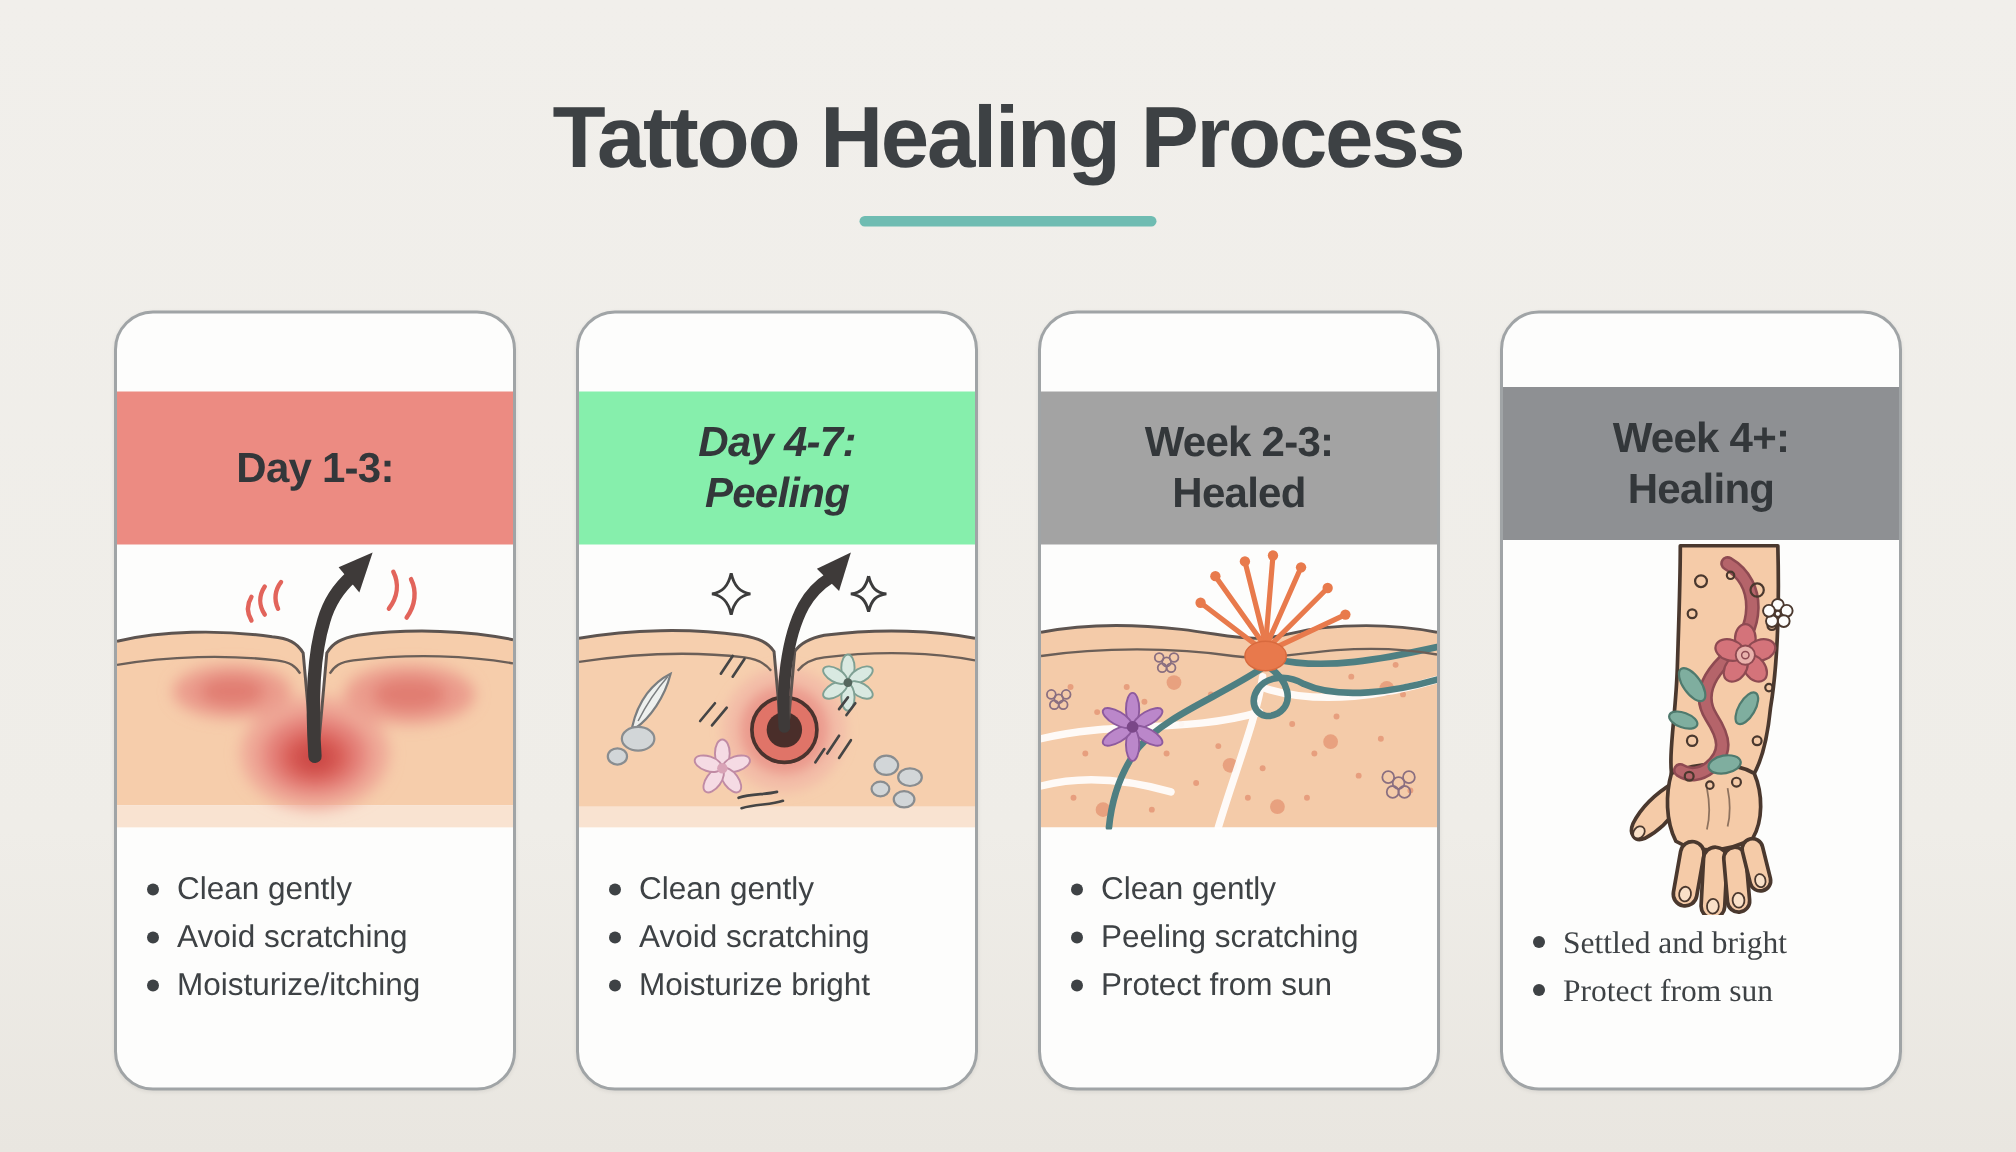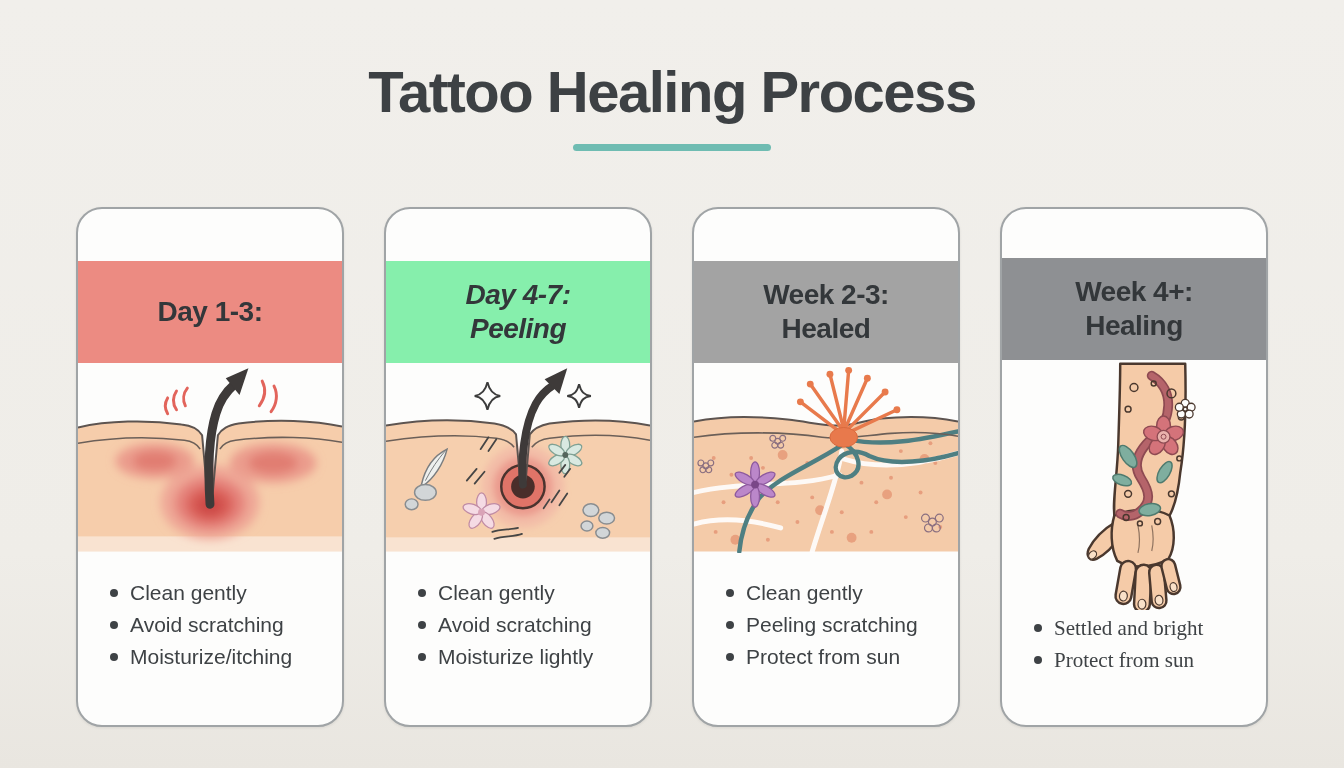--- a/index.html
+++ b/index.html
@@ -34,21 +34,21 @@
     text-align:center;
   }
   .card-header span{
     display:block;font-size:28px;font-weight:700;line-height:34px;
     color:#33373a;letter-spacing:-0.5px;
   }
   .illo{height:190px;flex:0 0 190px;}
   .illo.tall{height:250px;flex:0 0 250px;}
   .illo svg{display:block;width:100%;height:100%;}
   ul.bullets{
-    list-style:none;margin:0;padding:24px 14px 0 30px;
+    list-style:none;margin:0;padding:24px 14px 0 18px;
   }
   .illo.tall + ul.bullets{padding-top:2px;font-family:Liberation Serif, serif;}
   ul.bullets li{
     position:relative;padding-left:22px;
     font-size:21px;line-height:32px;color:#3e4245;
   }
   ul.bullets li::before{
     content:"";position:absolute;left:2px;top:12px;
     width:8px;height:8px;border-radius:50%;background:#3e4245;
   }
@@ -180,21 +180,21 @@
           <path d="M176,110 L182,102"></path>
             <path d="M181,114 L187,106"></path>
           <path d="M108,170 C116,167 126,168 134,166"></path>
           <path d="M110,177 C120,174 130,175 138,172"></path>
         </g>
       </svg>
     </div>
     <ul class="bullets">
       <li>Clean gently</li>
       <li>Avoid scratching</li>
-      <li>Moisturize lightly</li>
+      <li>Moisturize bright</li>
     </ul>
   </article>
 
   <article class="card">
     <header class="card-header" style="background: #a3a3a3;">
       <span>Week 2-3:</span>
       <span>Healed</span>
     </header>
     <div class="illo">
       <svg viewBox="0 0 268 190" xmlns="http://www.w3.org/2000/svg">

